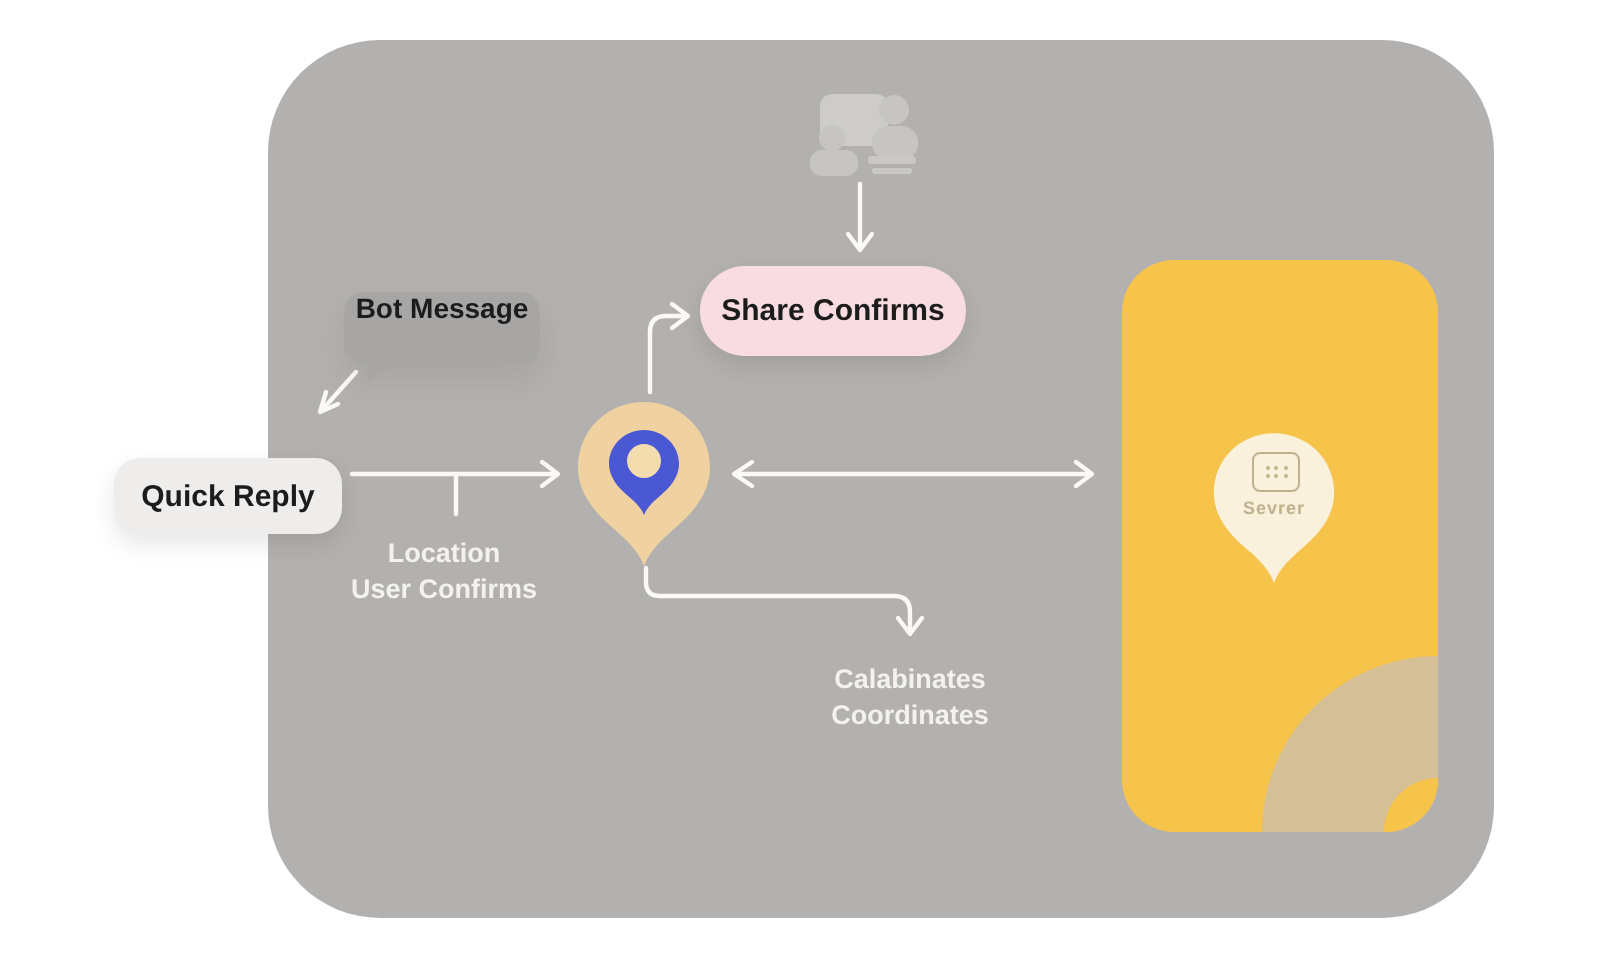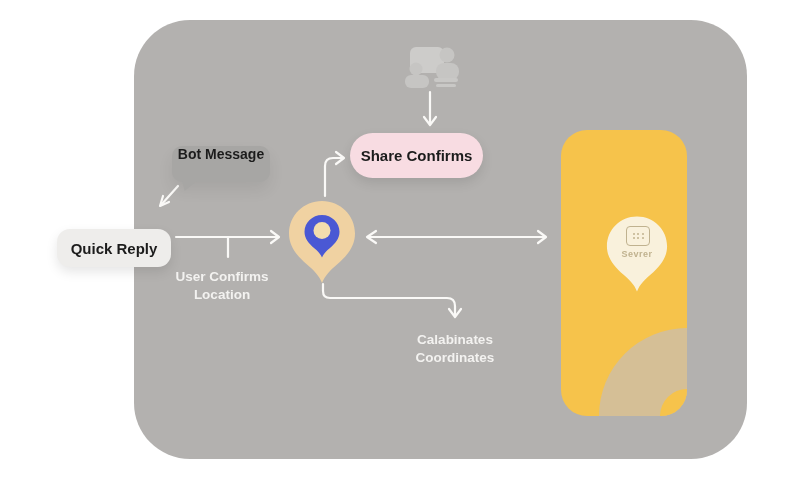--- a/index.html
+++ b/index.html
@@ -49,21 +49,21 @@
     position:absolute;text-align:center;font-weight:700;font-size:13.5px;
     line-height:18px;color:var(--text-light,#f3f2f0);
   }
   .user-confirms{left:152px;top:268px;width:140px;}
   .bot-receives{left:385px;top:331px;width:140px;}
   .white-label span{display:block;}
   
   .center-pin{position:absolute;left:288px;top:200px;width:68px;height:84px;}
   
   .phone{
-    position:absolute;left:561px;top:130px;width:126px;height:286px;
+    position:absolute;left:561px;top:130px;width:158px;height:286px;
     border-radius:26px;background:var(--phone-yellow,#f6c34b);overflow:hidden;
   }
   .arc-beige{
     position:absolute;right:0;bottom:0;width:88px;height:88px;
     border-top-left-radius:100%;background:var(--arc-beige,#d5bf96);
   }
   .arc-yellow{
     position:absolute;right:0;bottom:0;width:27px;height:27px;
     border-top-left-radius:100%;background:var(--phone-yellow,#f6c34b);
   }
@@ -133,22 +133,22 @@
 
   <div class="pill quick-reply">
     <span>Quick Reply</span>
   </div>
 
   <div class="pill share-location">
     <span>Share Confirms</span>
   </div>
 
   <div class="white-label user-confirms">
+    <span>Location</span>
     <span>User Confirms</span>
-    <span>Location</span>
   </div>
 
   <div class="white-label bot-receives">
     <span>Calabinates</span>
     <span>Coordinates</span>
   </div>
 
   <svg class="center-pin" viewBox="0 0 68 84">
     <path d="M34 1 C15.5 1 1 15.5 1 33.5 C1 46 8.5 55.5 19 64.5 C26 70.5 31 75.5 34 83 C37 75.5 42 70.5 49 64.5 C59.5 55.5 67 46 67 33.5 C67 15.5 52.5 1 34 1 Z" fill="#f0d2a2"></path>
     <path d="M34 15 C24.3 15 16.5 22.6 16.5 31.8 C16.5 38.5 20.7 43.6 26.3 48.2 C29.8 51.1 32.5 53.8 34 57.5 C35.5 53.8 38.2 51.1 41.7 48.2 C47.3 43.6 51.5 38.5 51.5 31.8 C51.5 22.6 43.7 15 34 15 Z" fill="#4a58d4"></path>

